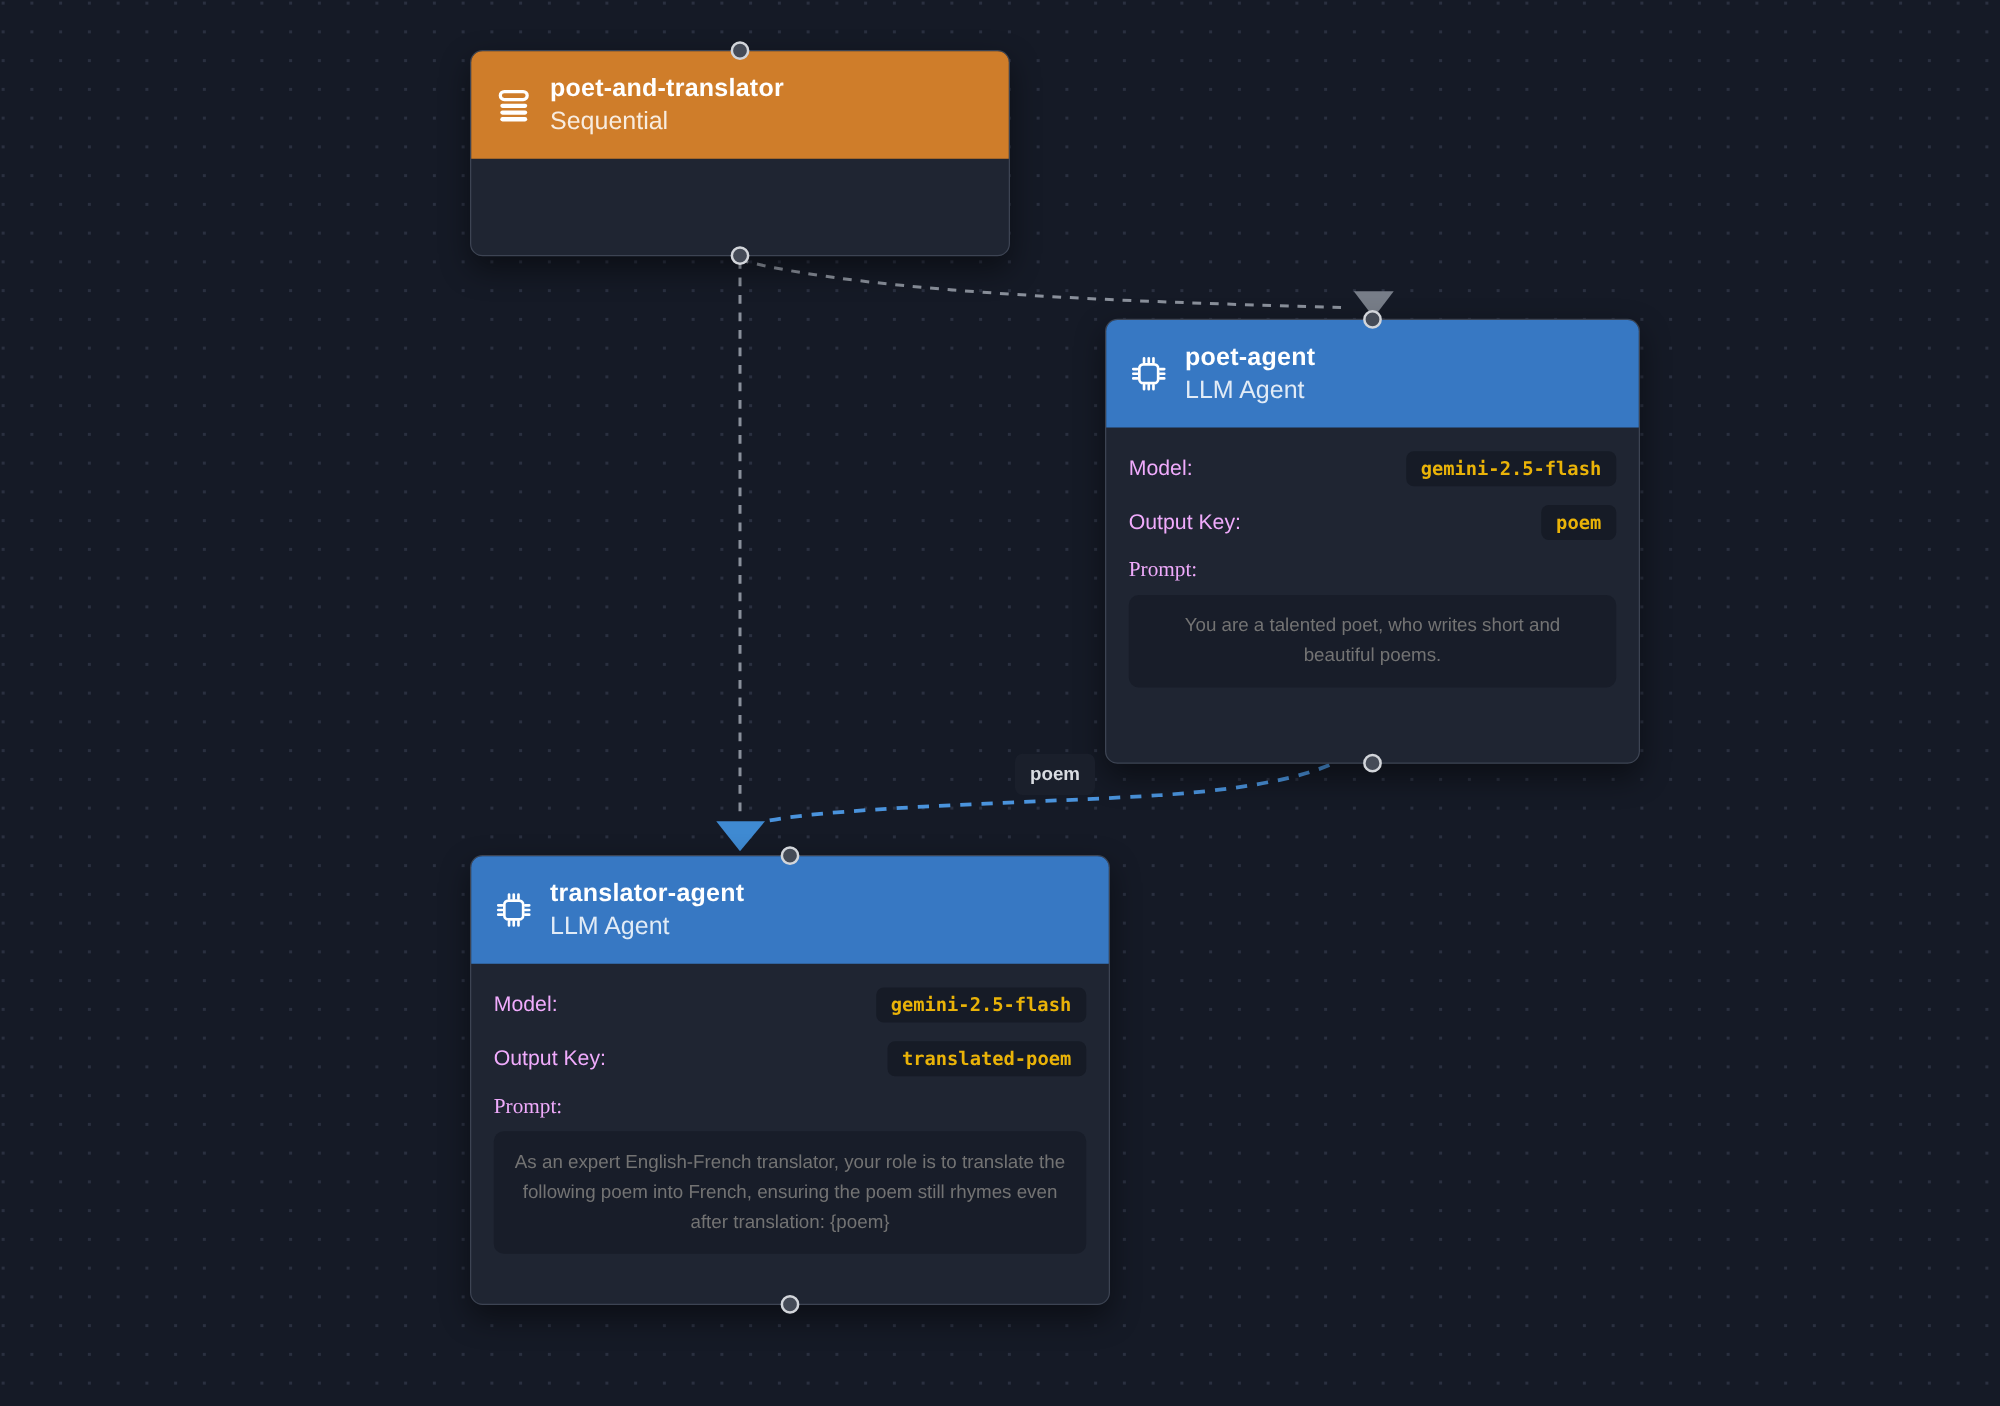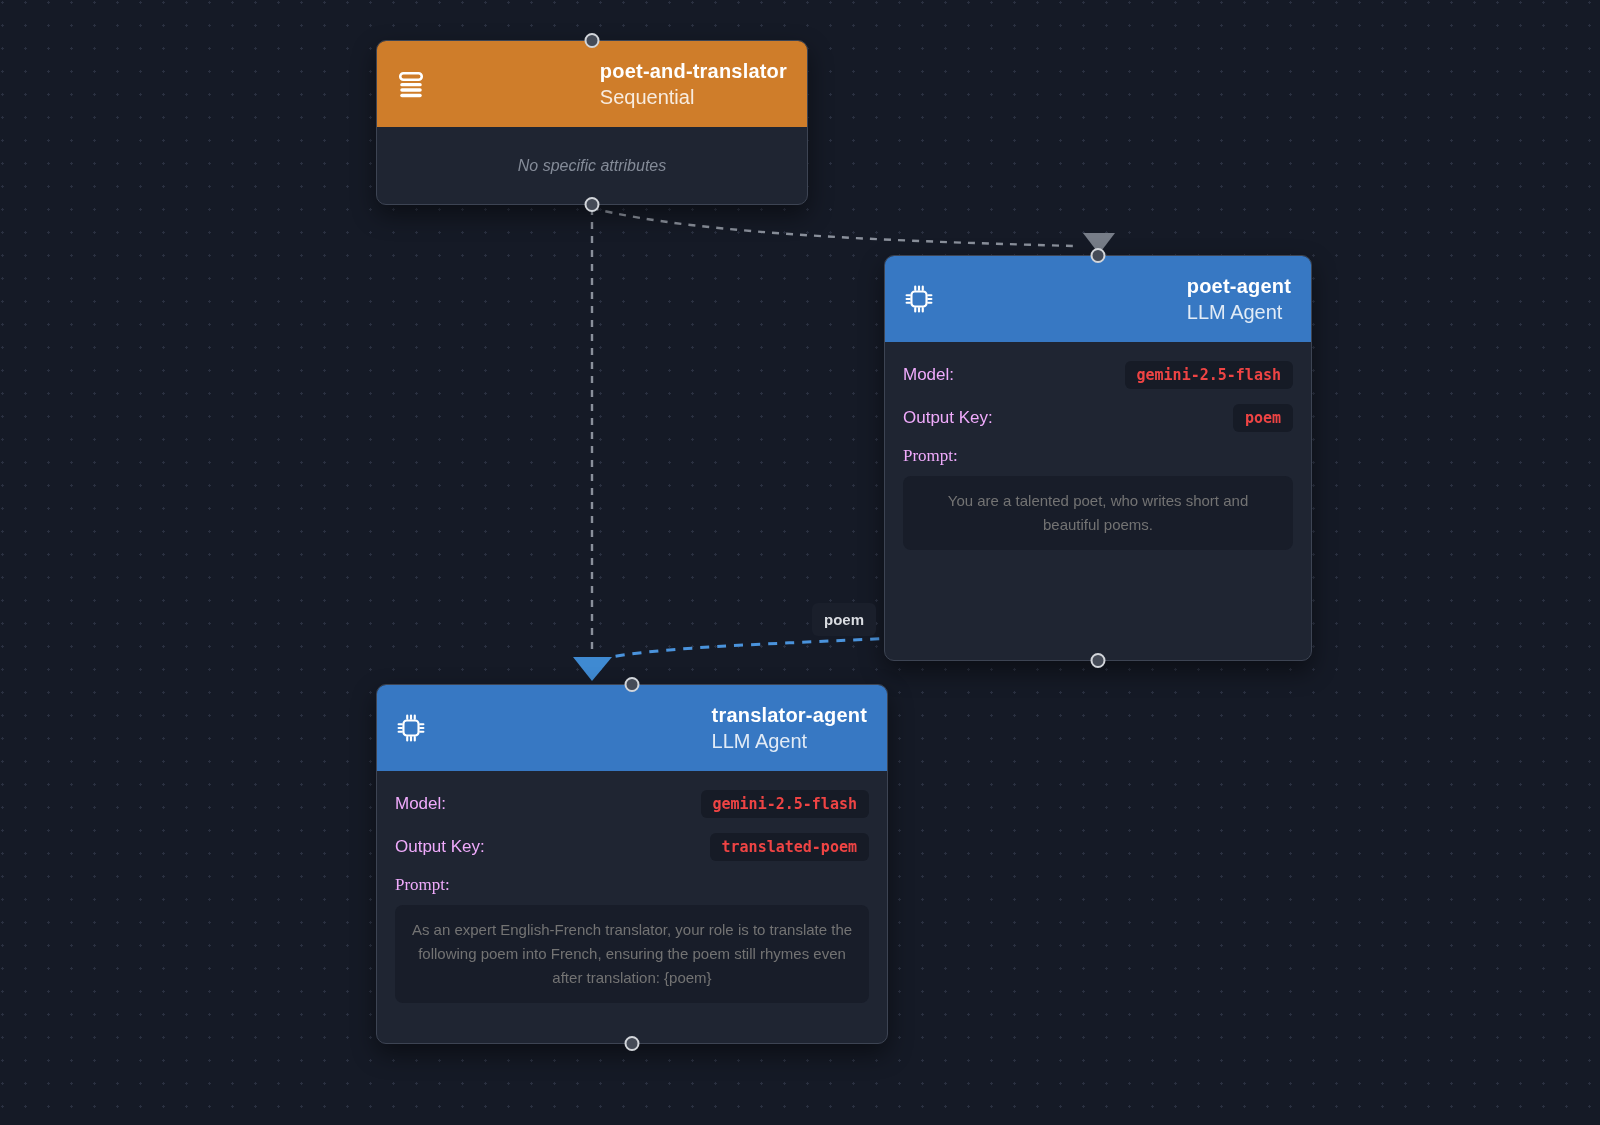--- a/index.html
+++ b/index.html
@@ -26,38 +26,37 @@
     border:1px solid #3d4453;
     border-radius:10px;
     box-shadow:0 10px 24px rgba(0,0,0,.45);
     box-sizing:border-box;
   }
   .node-header{
     display:flex;align-items:center;gap:15px;
     height:86px;padding:0 20px;
     border-radius:9px 9px 0 0;
     box-sizing:border-box;
-    justify-content:space-between;
   }
   .node-header.seq{background:#cf7d2a;}
   .node-header.llm{background:#3778c3;}
   .hdr-icon{display:flex;align-items:center;justify-content:center;flex:0 0 auto;}
   .titles{display:flex;flex-direction:column;}
   .node-title{font-size:20px;font-weight:bold;color:#ffffff;letter-spacing:.2px;}
   .node-subtitle{font-size:20px;color:rgba(255,255,255,.85);margin-top:3px;}
 
   .note-body{display:flex;align-items:center;justify-content:center;height:77px;}
   .note{font-style:italic;font-size:16px;color:#848b98;}
 
   .node-body{padding:16px 18px 18px;}
   .field-row{display:flex;justify-content:space-between;align-items:center;min-height:33px;margin-bottom:10px;}
   .field-label{font-size:17px;color:#f0abfc;font-weight:500;}
   .pill{
     font-family:"DejaVu Sans Mono",monospace;
-    font-size:15px;font-weight:bold;color:#ef4444;
+    font-size:15px;font-weight:bold;color:#eab308;
     background:#161b26;border-radius:6px;padding:5px 12px;
     white-space:nowrap;
   }
   .prompt-label{margin:12px 0 10px;font-family:Liberation Serif, serif;}
   .prompt-box{
     background:#181d29;border-radius:8px;
     padding:13px 16px;
     font-size:15px;line-height:1.6;color:#737373;text-align:center;
   }
 
@@ -74,21 +73,21 @@
     position:absolute;left:812px;top:603px;
     min-width:56px;height:33px;box-sizing:border-box;
     display:flex;align-items:center;justify-content:center;
     background:#1a1f2b;border-radius:6px;padding:0 12px;
     font-size:15px;font-weight:bold;color:#d9dce1;
     z-index:2;
   }
 
   
   #node-seq{left:376px;top:40px;width:432px;height:165px;}
-  #node-poet{left:884px;top:255px;width:428px;height:406px;}
+  #node-poet{left:884px;top:255px;width:428px;height:356px;}
   #node-translator{left:376px;top:684px;width:512px;height:360px;}
 </style>
 </head>
 <body>
 
 <div class="canvas">
 
   <svg class="edges" xmlns="http://www.w3.org/2000/svg">
 
     <path class="edge gray" d="M 592 208 C 700 236, 930 242, 1074 246"></path>
@@ -110,23 +109,20 @@
           <rect x="3" y="3" width="20" height="6" rx="3" stroke="#ffffff" stroke-width="2.4"></rect>
           <rect x="3" y="12" width="20" height="3.2" rx="1.6" fill="#ffffff"></rect>
           <rect x="3" y="17" width="20" height="3.2" rx="1.6" fill="#ffffff"></rect>
           <rect x="3" y="22" width="20" height="3.2" rx="1.6" fill="#ffffff"></rect>
         </svg>
       </span>
       <div class="titles">
         <div class="node-title">poet-and-translator</div>
         <div class="node-subtitle">Sequential</div>
       </div>
-    </div>
-    <div class="note-body">
-      <span class="note">No specific attributes</span>
     </div>
     <div class="handle bottom"></div>
   </div>
 
   <div class="node" id="node-poet">
     <div class="handle top"></div>
     <div class="node-header llm">
       <span class="hdr-icon">
         <svg width="28" height="28" viewBox="0 0 26 26" fill="none" stroke="#ffffff" stroke-width="2" stroke-linecap="round">
           <rect x="6" y="6" width="14" height="14" rx="3"></rect>

